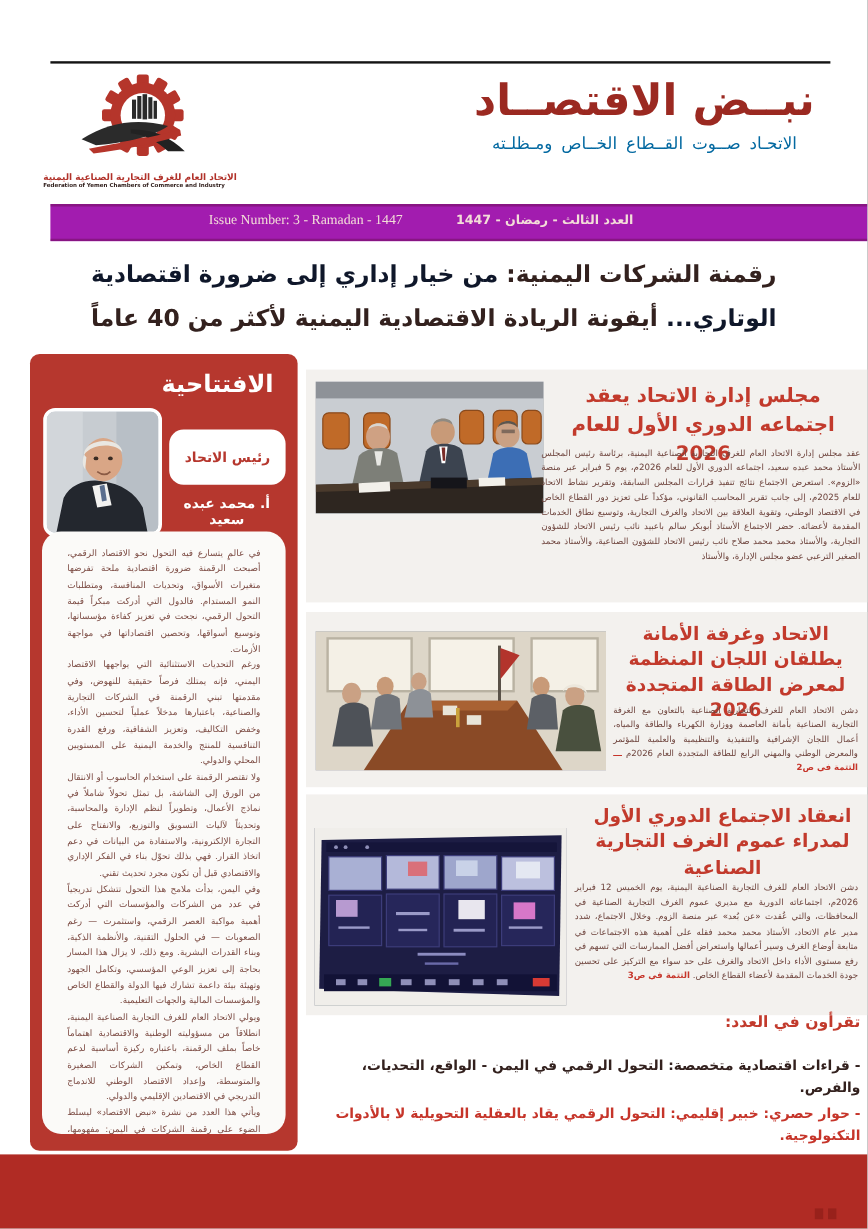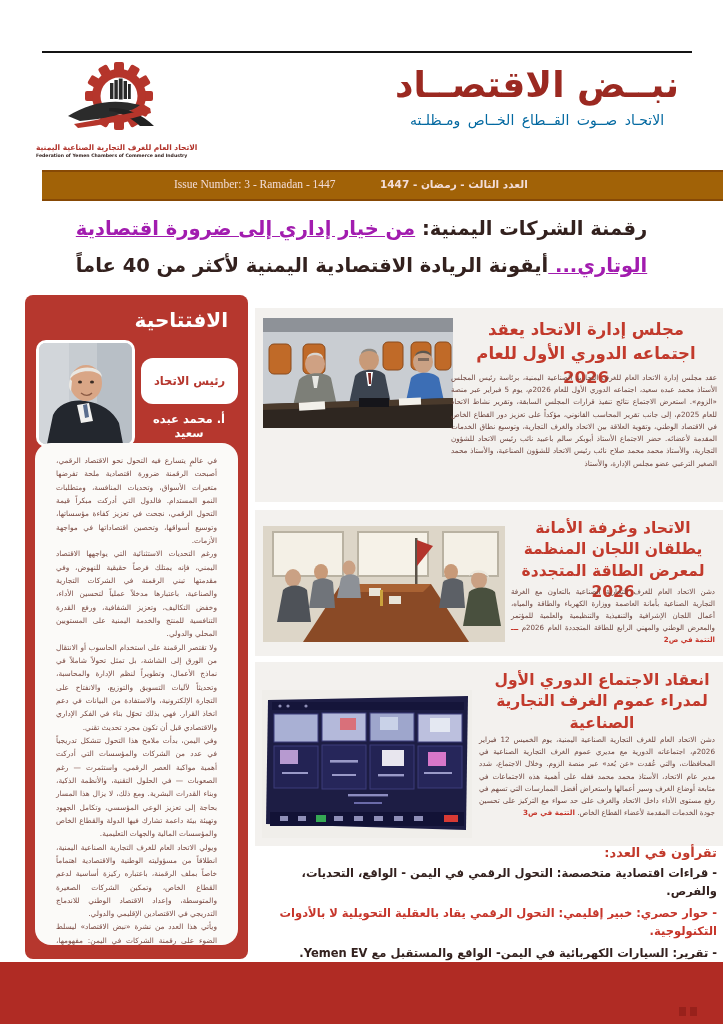--- a/index.html
+++ b/index.html
@@ -19,31 +19,31 @@
   .org-en { font-size:4.6px; font-weight:bold; color:#33211e; margin-top:1px; }
 
   .tagline { position:absolute; left:203px; top:94px; width:152px; text-align:center;
              color:#a12c24; font-weight:bold; font-size:11px; line-height:1.55; }
 
   .masthead { position:absolute; left:372px; top:64px; width:330px; text-align:center; }
   .masthead-title { font-size:36px; font-weight:bold; color:#9b2921; line-height:1.15; }
   .masthead-sub { font-size:14px; font-weight:normal; color:#0369a1; margin-top:7px; word-spacing:3px;text-align:center; }
 
   
-  .issue-bar { position:absolute; left:42px; top:170px; width:681px; height:31px; background:#a16207;
+  .issue-bar { position:absolute; left:42px; top:170px; width:681px; height:31px; background:#a21caf;
                box-shadow: inset 0 2px 0 rgba(60,0,0,.25), inset 0 -2px 0 rgba(60,0,0,.25); }
   .issue-en { position:absolute; left:132px; top:8px; font-family:"Liberation Serif", serif;
               font-size:11.5px; color:#f3ddd8; }
   .issue-ar { position:absolute; left:338px; top:8px; font-size:10.5px; color:#f3ddd8; font-weight:bold; }
 
   
   .headline { position:absolute; left:30px; top:210px; width:663px; text-align:center;
               font-weight:bold; font-size:19.5px; line-height:1.9; }
   .hl-dark { color:#33211e; }
-  .hl-red { color:#a21caf;text-decoration:underline; }
+  .hl-red { color:#0f172a; }
 
   
   .edit-card { position:absolute; left:25px; top:295px; width:223px; height:664px;
                background:#b6372e; border-radius:8px; }
   .edit-title { position:absolute; top:13px; right:20px; color:#ffffff; font-weight:bold; font-size:20px; }
   .edit-photo { position:absolute; left:11px; top:45px; width:99px; height:107px; border:3px solid #fff;
                 border-radius:10px; overflow:hidden; background:#cdd3d8; }
   .role-pill { position:absolute; left:116px; top:63px; width:97px; height:46px; background:#ffffff;
                border-radius:12px; display:flex; align-items:center; justify-content:center;
                color:#b6372e; font-weight:bold; font-size:11.5px; }
@@ -69,21 +69,21 @@
   .news-caption { position:absolute; left:6px; top:124px; width:194px; font-size:7.4px; line-height:1.75;
                   text-align:justify; direction:rtl; color:#7b4a42; }
   .more-red { color:#c6352a; font-weight:bold; }
   .photo-frame { position:absolute; overflow:hidden; background:#aeb2b6; }
   .pf-1 { left:8px; top:10px; width:190px; height:110px; }
   .pf-2 { left:8px; top:16px; width:242px; height:116px; }
   .pf-3 { left:7px; top:28px; width:210px; height:148px; }
 
   
   .read-list { position:absolute; left:250px; top:845px; width:467px; direction:rtl; text-align:right; }
-  .read-head { color:#c23a2c; font-weight:bold; font-size:13px; margin-bottom:4px;text-align:right; }
+  .read-head { color:#c23a2c; font-weight:bold; font-size:13px; margin-bottom:19px;text-align:right; }
   .read-item { font-weight:bold; font-size:11.5px; line-height:1.6; margin-bottom:3px; }
   .ri-dark { color:#33211e; }
   .ri-red { color:#c6352a; }
 
   
   .footer-band { position:absolute; left:0; top:962px; width:723px; height:62px; background:#b02b24; }
   .page-marks { position:absolute; right:26px; bottom:8px; display:flex; gap:4px; opacity:.45; }
   .page-marks i { display:block; width:7px; height:9px; background:#7c1712; }
 </style>
 </head>

